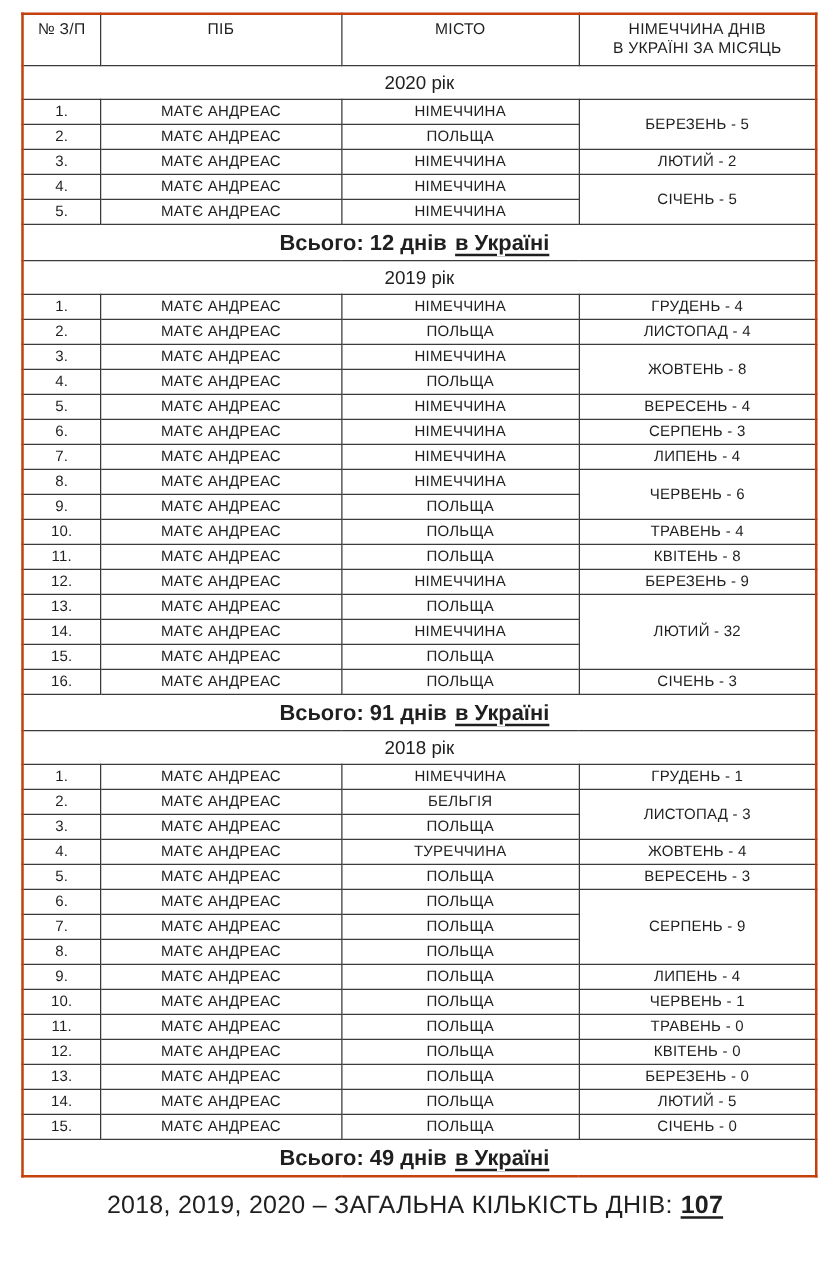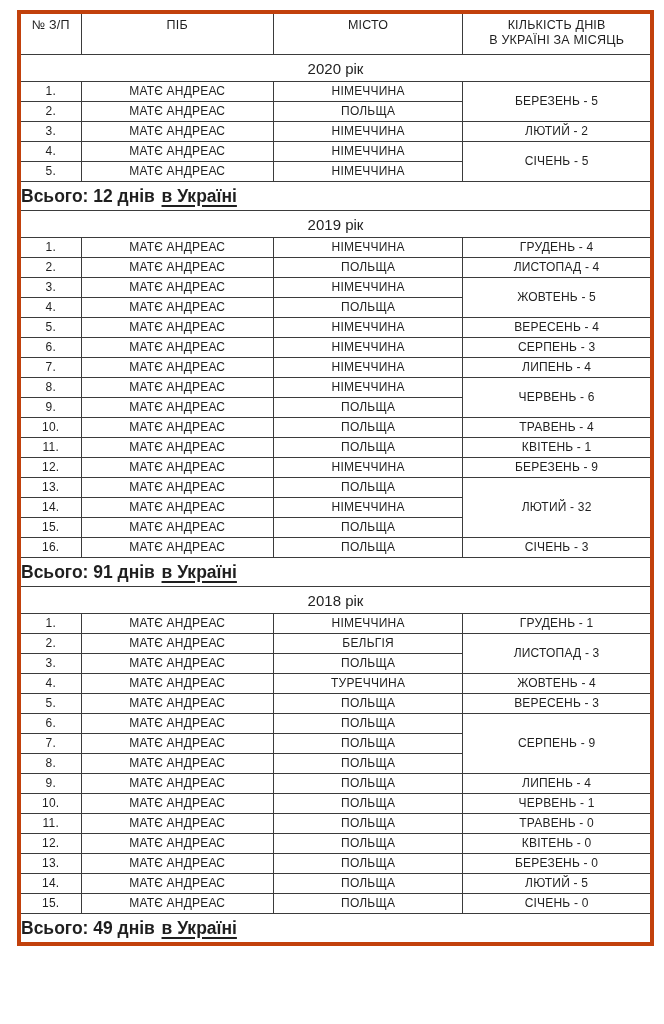--- a/index.html
+++ b/index.html
@@ -7,21 +7,21 @@
     width: 664px; height: 1024px;
     background: #ffffff;
     font-family: "Liberation Sans", "DejaVu Sans", sans-serif;
     color: #1f1f1f;
   }
   .page { position: relative; width: 664px; height: 1024px; background: #ffffff; overflow: hidden; }
 
   table.days-table {
     position: absolute; left: 17px; top: 10px; width: 637px;
     border-collapse: collapse;
-    border: 4px solid #c2410c;
+    border: 2px solid #c2410c;
     table-layout: fixed;
   }
   td, th {
     border: 1px solid #3b3b3b;
     text-align: center;
     vertical-align: middle;
     padding: 0;
     overflow: hidden;
     font-weight: normal;
   }
@@ -31,21 +31,21 @@
     line-height: 15px;
     vertical-align: top;
     padding-top: 4px;
     white-space: pre-line;
     letter-spacing: 0.2px;
   }
   td.year-cell { height: 26px; font-size: 15px; }
   tr.data-row td { height: 19px; font-size: 12px; line-height: 13px; letter-spacing: 0.2px; }
   td.total-cell {
     height: 28px;
-    text-align: left;
+    text-align: center;
     padding-right: 8px;
     font-weight: bold;
     font-size: 17.5px;
   }
   td.total-cell .u {
     text-decoration: underline;
     text-decoration-thickness: 2px;
     text-underline-offset: 3px;
     margin-left: 0.38em;
   }
@@ -72,21 +72,21 @@
       <col style="width:9.8%">
       <col style="width:30.4%">
       <col style="width:29.9%">
       <col style="width:29.9%">
     </colgroup>
     <thead>
       <tr>
         <th class="header-cell">№ З/П</th>
         <th class="header-cell">ПІБ</th>
         <th class="header-cell">МІСТО</th>
-        <th class="header-cell">КІЛЬКІСТЬ ДНІВ
+        <th class="header-cell">НІМЕЧЧИНА ДНІВ
 В УКРАЇНІ ЗА МІСЯЦЬ</th>
       </tr>
     </thead>
     <tbody>
         <tr>
           <td colspan="4" class="year-cell">2020 рік</td>
         </tr>
         <tr class="data-row">
           <td>1.</td>
           <td>МАТЄ АНДРЕАС</td>
@@ -130,21 +130,21 @@
         <tr class="data-row">
           <td>2.</td>
           <td>МАТЄ АНДРЕАС</td>
           <td>ПОЛЬЩА</td>
           <td class="month-cell" rowspan="1">ЛИСТОПАД - 4</td>
         </tr>
         <tr class="data-row">
           <td>3.</td>
           <td>МАТЄ АНДРЕАС</td>
           <td>НІМЕЧЧИНА</td>
-          <td class="month-cell" rowspan="2">ЖОВТЕНЬ - 5</td>
+          <td class="month-cell" rowspan="2">ЖОВТЕНЬ - 8</td>
         </tr>
         <tr class="data-row">
           <td>4.</td>
           <td>МАТЄ АНДРЕАС</td>
           <td>ПОЛЬЩА</td>
         </tr>
         <tr class="data-row">
           <td>5.</td>
           <td>МАТЄ АНДРЕАС</td>
           <td>НІМЕЧЧИНА</td>
@@ -176,21 +176,21 @@
         <tr class="data-row">
           <td>10.</td>
           <td>МАТЄ АНДРЕАС</td>
           <td>ПОЛЬЩА</td>
           <td class="month-cell" rowspan="1">ТРАВЕНЬ - 4</td>
         </tr>
         <tr class="data-row">
           <td>11.</td>
           <td>МАТЄ АНДРЕАС</td>
           <td>ПОЛЬЩА</td>
-          <td class="month-cell" rowspan="1">КВІТЕНЬ - 1</td>
+          <td class="month-cell" rowspan="1">КВІТЕНЬ - 8</td>
         </tr>
         <tr class="data-row">
           <td>12.</td>
           <td>МАТЄ АНДРЕАС</td>
           <td>НІМЕЧЧИНА</td>
           <td class="month-cell" rowspan="1">БЕРЕЗЕНЬ - 9</td>
         </tr>
         <tr class="data-row">
           <td>13.</td>
           <td>МАТЄ АНДРЕАС</td>
@@ -305,13 +305,16 @@
           <td>МАТЄ АНДРЕАС</td>
           <td>ПОЛЬЩА</td>
           <td class="month-cell" rowspan="1">СІЧЕНЬ - 0</td>
         </tr>
         <tr>
           <td colspan="4" class="total-cell"><span>Всього: 49 днів</span><span class="u">в Україні</span></td>
         </tr>
       </tbody>
   </table>
 
+  <div class="footer-line">
+    <span>2018, 2019, 2020 – ЗАГАЛЬНА КІЛЬКІСТЬ ДНІВ:</span><span class="footer-value">107</span>
+  </div>
 </div>
 
 </body></html>

